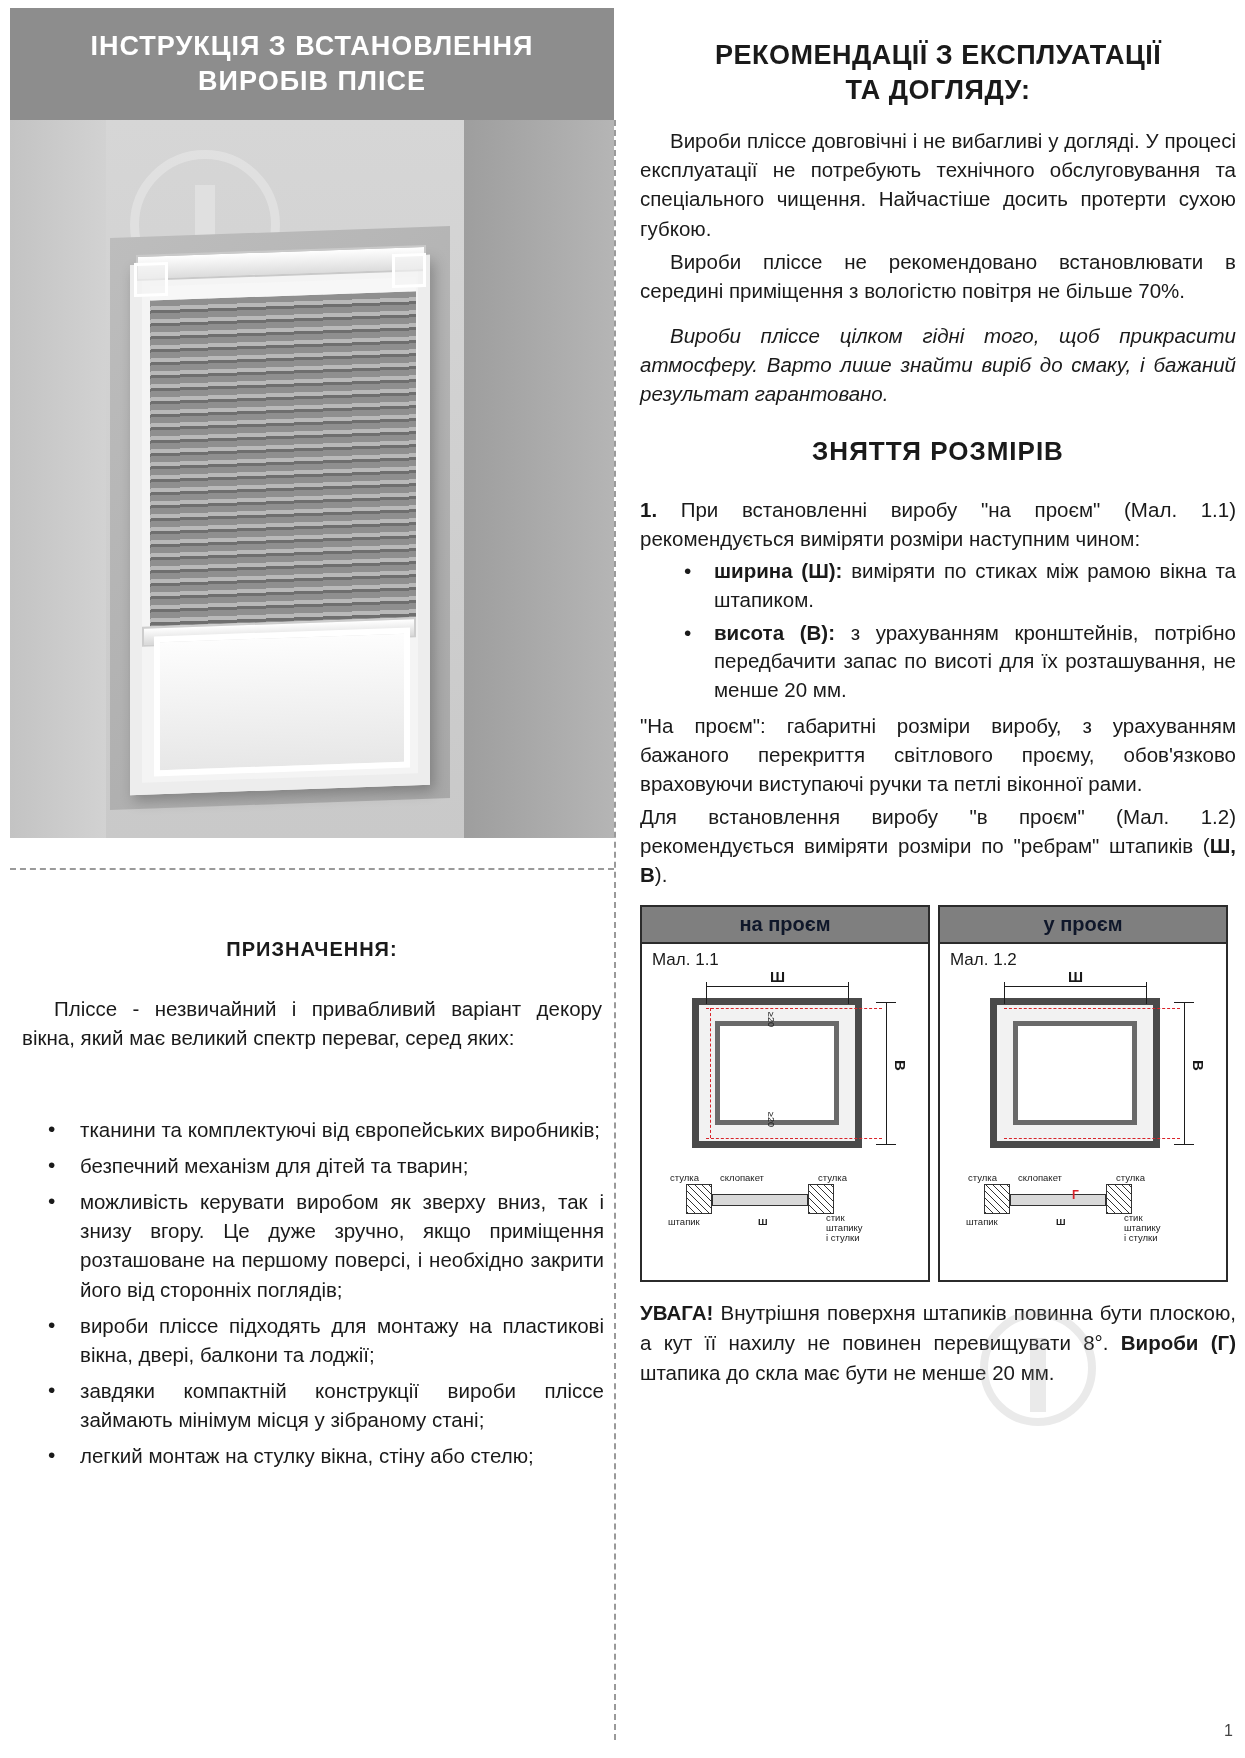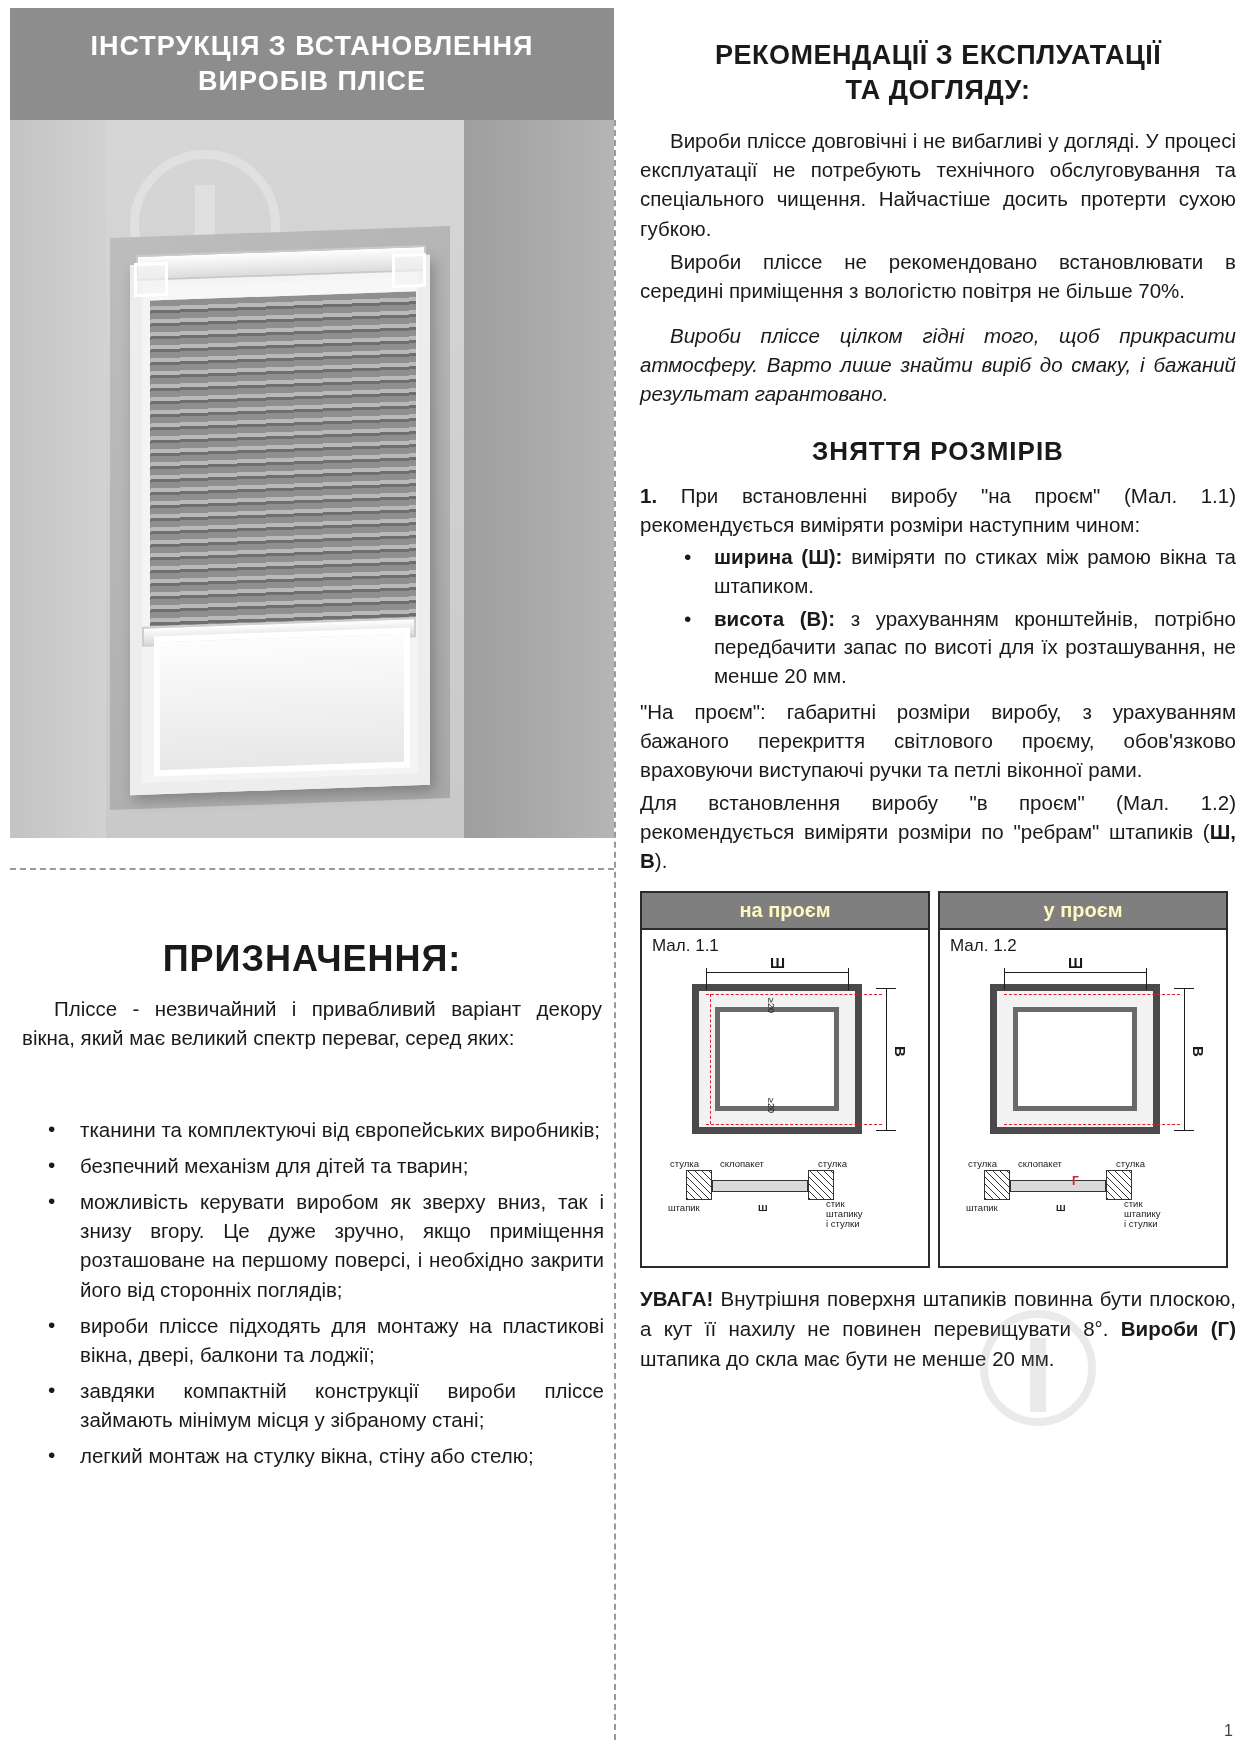--- a/index.html
+++ b/index.html
@@ -110,21 +110,21 @@
     background: #efefef; border: 2px solid #cfcfcf; border-radius: 3px;
   }
   .bracket {
     position: absolute; width: 34px; height: 34px;
     border: 3px solid #ffffff;
     background: rgba(245,245,245,0.65);
   }
 
   .section-heading {
     font-weight: bold;
-    font-size: 36px;
+    font-size: 20px;
     text-align: center;
     letter-spacing: 1px;
   }
   .left-heading {
     position: absolute;
     left: 10px; top: 938px; width: 604px;
   }
   .left-body {
     position: absolute;
     left: 22px; top: 995px; width: 580px;
@@ -179,21 +179,21 @@
   }
   .rtext {
     font-size: 20.5px; line-height: 1.42; text-align: justify;
     margin: 18px 0 0 0;
   }
   .rtext p { margin: 0 0 4px 0; }
   .indent { text-indent: 30px; }
   .italic { font-style: italic; }
   .sub-heading {
     font-weight: bold; font-size: 26px; text-align: center;
-    letter-spacing: 1px; margin: 28px 0 14px 0;
+    letter-spacing: 1px; margin: 28px 0 28px 0;
   }
   ul.rbullets {
     margin: 2px 0 6px 0; padding: 0; list-style: none;
     font-size: 20.5px; line-height: 1.4;
   }
   ul.rbullets li {
     position: relative; padding-left: 74px; margin-bottom: 4px;
     text-align: justify;
   }
   ul.rbullets li:before {
@@ -206,21 +206,21 @@
     margin-top: 16px;
     display: flex;
     gap: 8px;
   }
   .diagram-box {
     width: 290px;
     border: 2px solid #2b2b2b;
     background: #ffffff;
   }
   .diagram-head {
-    background: #7f7f7f; color: #fef9c3;
+    background: #7f7f7f; color: #0f172a;
     text-align: center; font-weight: bold; font-size: 20px;
     padding: 6px 0;
     border-bottom: 2px solid #2b2b2b;
   }
   .diagram-label {
     font-size: 17px; padding: 6px 0 0 10px;
   }
   .diagram-canvas {
     position: relative;
     height: 300px;

